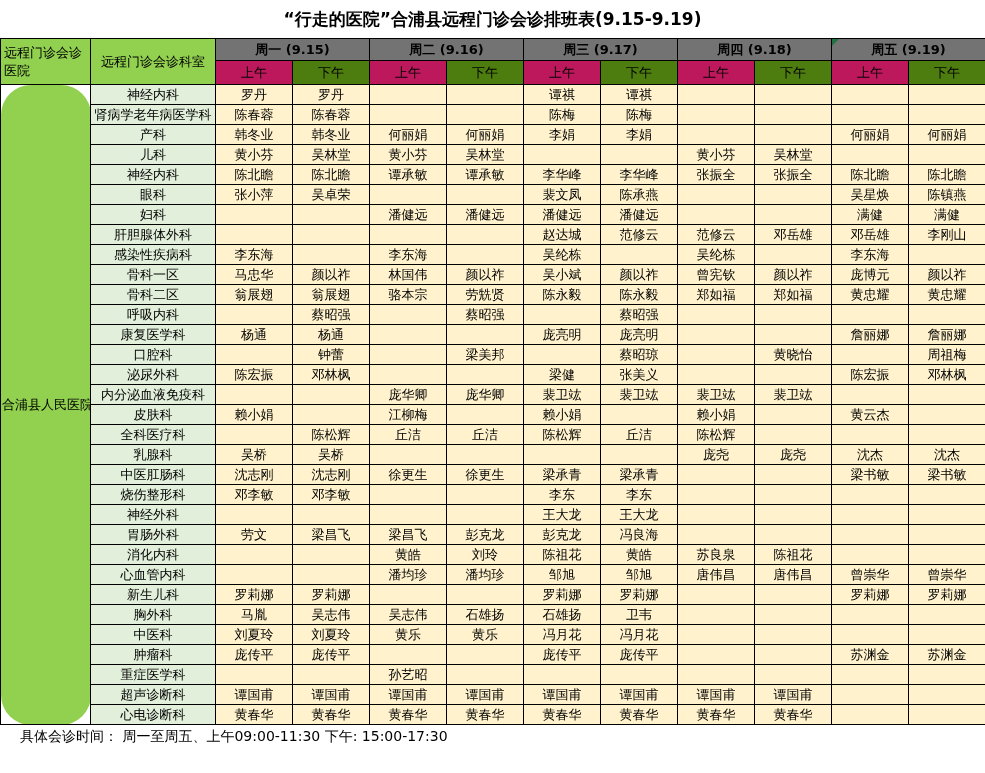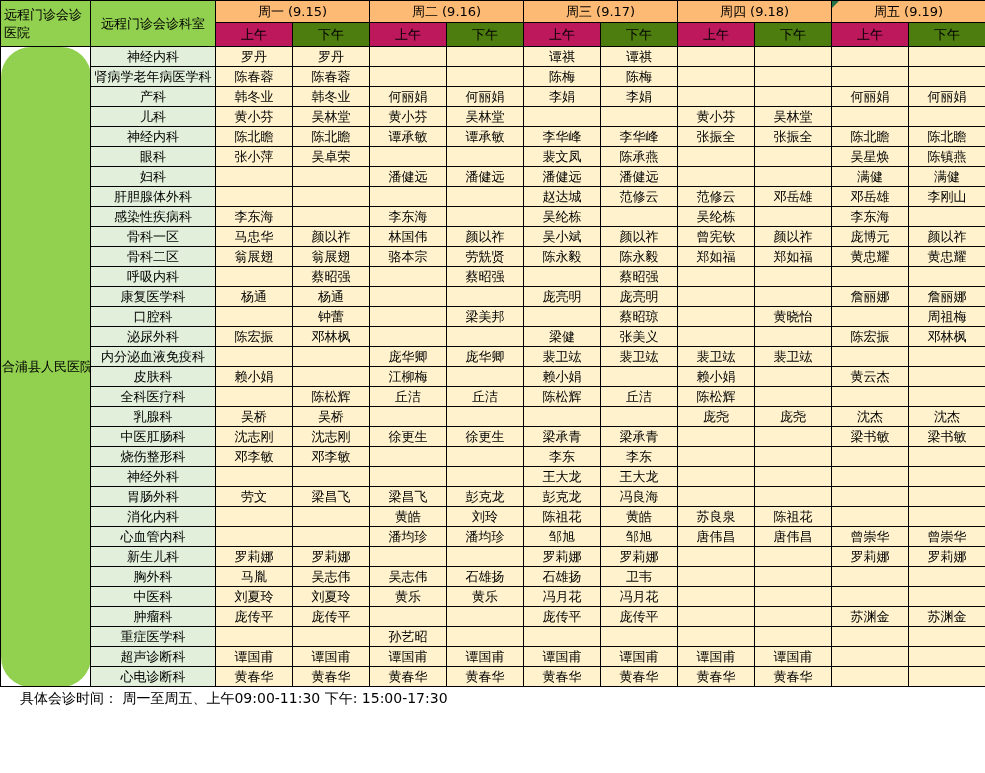--- a/index.html
+++ b/index.html
@@ -5,38 +5,39 @@
   * { box-sizing: border-box; }
   body { margin:0; font-family:"DejaVu Sans","Liberation Sans",sans-serif; background:#fff; }
   .page { width:985px; height:773px; background:#fff; overflow:hidden; }
   .title { height:38px; display:flex; align-items:center; justify-content:center;
            font-weight:bold; font-size:17px; color:#000; }
   table { border-collapse:collapse; table-layout:fixed; width:985px; }
   th, td { border:1px solid #000; padding:0 1px; text-align:center; vertical-align:middle;
            font-size:13px; font-weight:normal; color:#000; overflow:hidden; white-space:nowrap; }
   thead tr.day-row th { height:22px; }
   thead tr.ampm-row th { height:24px; }
-  th.day { background:#fdba74; position:relative; }
+  th.day { background:#737373; position:relative;font-weight:bold; }
   th.corner-hosp, th.corner-dept { background:#92D050; }
   th.corner-hosp { text-align:left; white-space:normal; padding-left:3px; line-height:1.35;margin-left:9px; }
   th.am { background:#be185d; }
   th.pm { background:#4d7c0f; }
   tbody tr { height:20px; }
   td.hosp { background:#92D050;border-radius:30px; }
   td.dept { background:#E2EFDA;margin-left:7px; }
   td.cell { background:#FFF2CC; }
   .comment-marker { position:absolute; top:0; left:0; width:0; height:0;
                     border-top:7px solid #217346; border-right:7px solid transparent; }
   .footer { height:24px; display:flex; align-items:center; padding-left:20px;
             font-size:14px; color:#000; background:#fff; }
 </style>
 </head>
 <body>
 
 <div class="page">
+  <div class="title">“行走的医院”合浦县远程门诊会诊排班表(9.15-9.19)</div>
 
   <table>
     <colgroup>
       <col style="width:90px">
         <col style="width:125px">
       <col style="width:77px">
         <col style="width:77px">
         <col style="width:77px">
         <col style="width:77px">
       <col style="width:77px">

